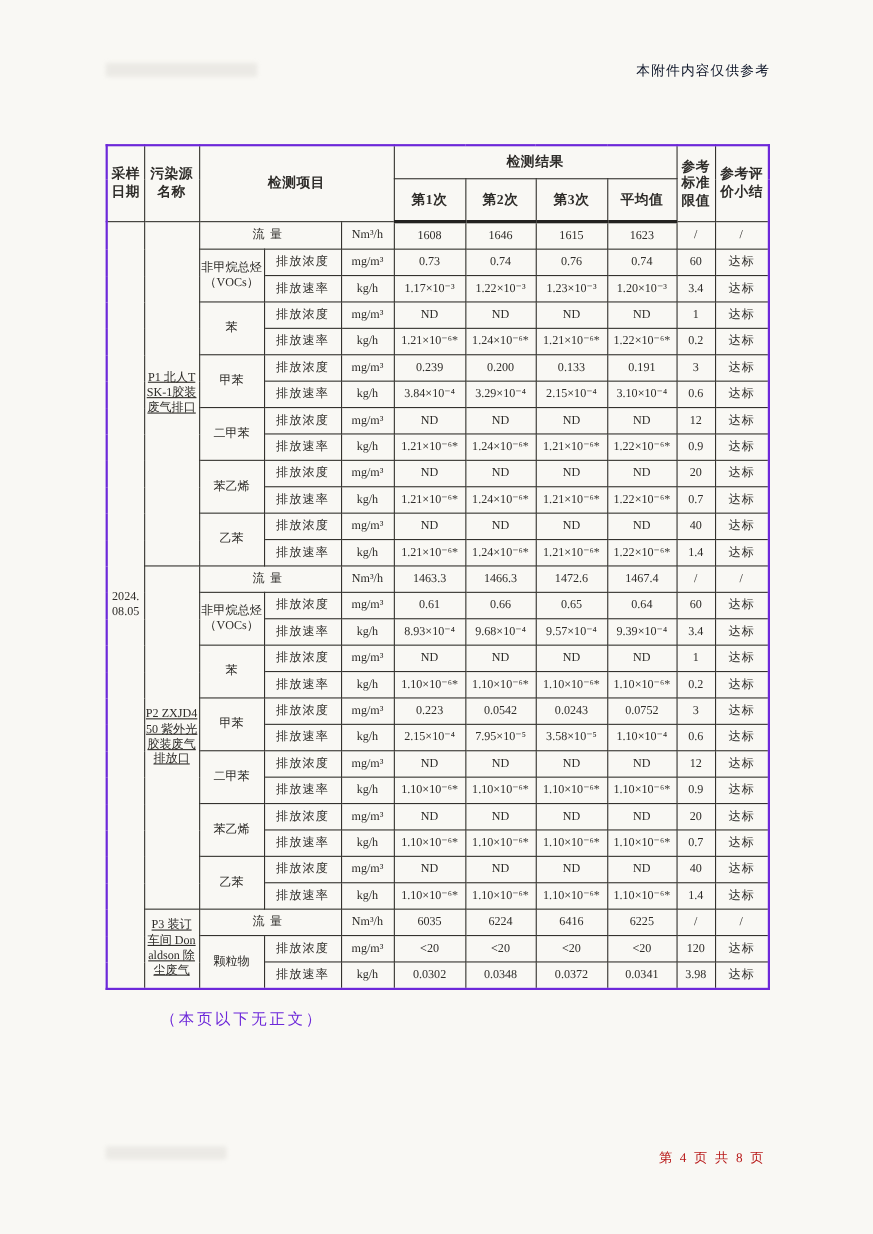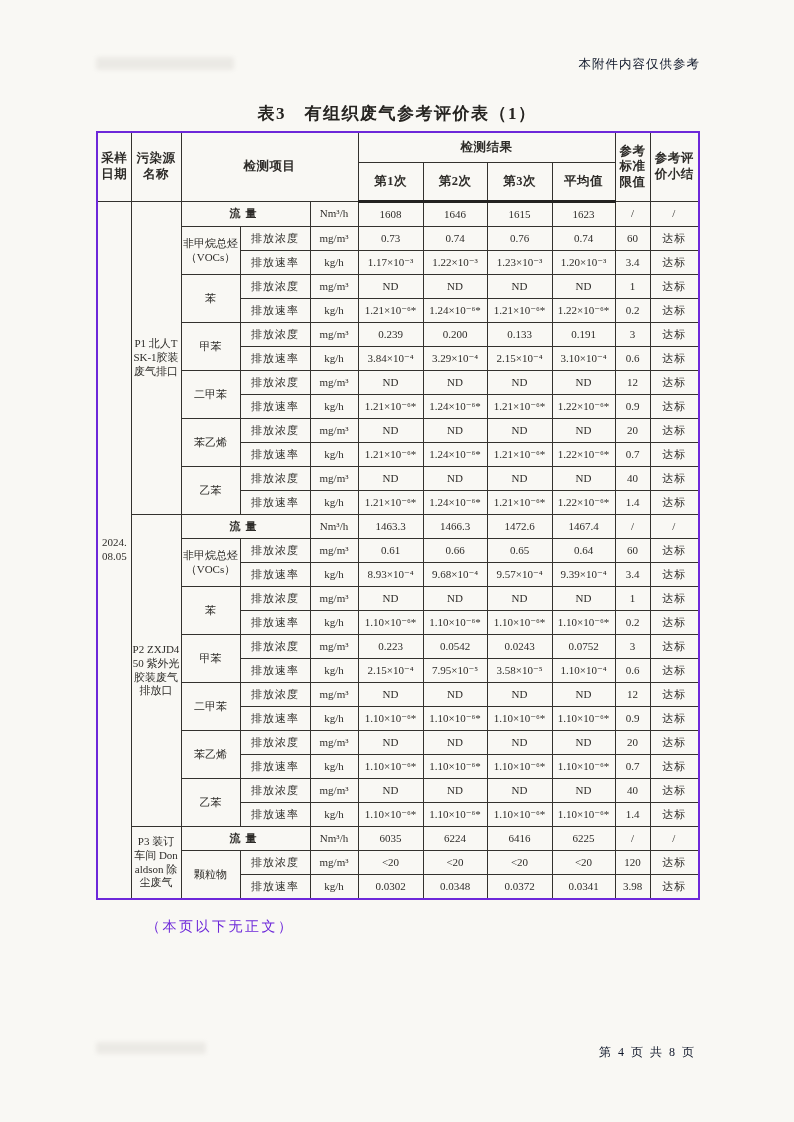--- a/index.html
+++ b/index.html
@@ -42,48 +42,47 @@
   }
   .eval thead th{
     font-size:12.5px;font-weight:bold;letter-spacing:.5px;
     word-break:break-all;
   }
   .eval thead tr:first-child th{height:27px;}
   .eval thead tr:nth-child(2) th{height:35px;font-weight:bold;margin-left:20px;}
   .eval thead tr:last-child th{border-bottom:3px solid #232220;}
   .eval td{height:21px;}
   .cell-date{font-size:12px;word-break:break-all;line-height:1.5;}
-  .cell-source{font-size:12px;word-break:break-all;line-height:1.45;}
+  .cell-source{font-size:12px;word-break:break-all;line-height:1.45;text-decoration:underline;}
   .cell-pollutant{font-size:12px;word-break:break-all;line-height:1.35;}
   .cell-param{font-size:12px;letter-spacing:1px;}
-  .cell-flow{font-size:12px;letter-spacing:5px;font-weight:bold;}
+  .cell-flow{font-size:12px;letter-spacing:5px;}
   .cell-unit{font-size:11px;}
   .cell-value{font-size:11px;}
   .cell-limit{font-size:11.5px;}
   .cell-result{font-size:12px;letter-spacing:1px;}
   .end-note{
     position:absolute;left:146px;top:918px;
     font-size:14px;letter-spacing:2.5px;color:#6d28d9;
   }
   .page-footer{
     position:absolute;right:98px;top:1044px;
-    font-size:12px;letter-spacing:2px;color:#0f172a;
+    font-size:12px;letter-spacing:2px;color:#b91c1c;
   }
 </style>
 </head>
 <body>
 
 <div class="page">
 
   <div class="smudge smudge-top"></div>
   <div class="smudge smudge-bottom"></div>
 
   <div class="corner-note">本附件内容仅供参考</div>
 
-  <div class="doc-title">表3　有组织废气参考评价表（1）</div>
 
   <table class="eval">
     <colgroup>
       <col style="width:34px">
         <col style="width:50px">
         <col style="width:59px">
       <col style="width:70px">
         <col style="width:48px">
         <col style="width:65px">
       <col style="width:64px">

